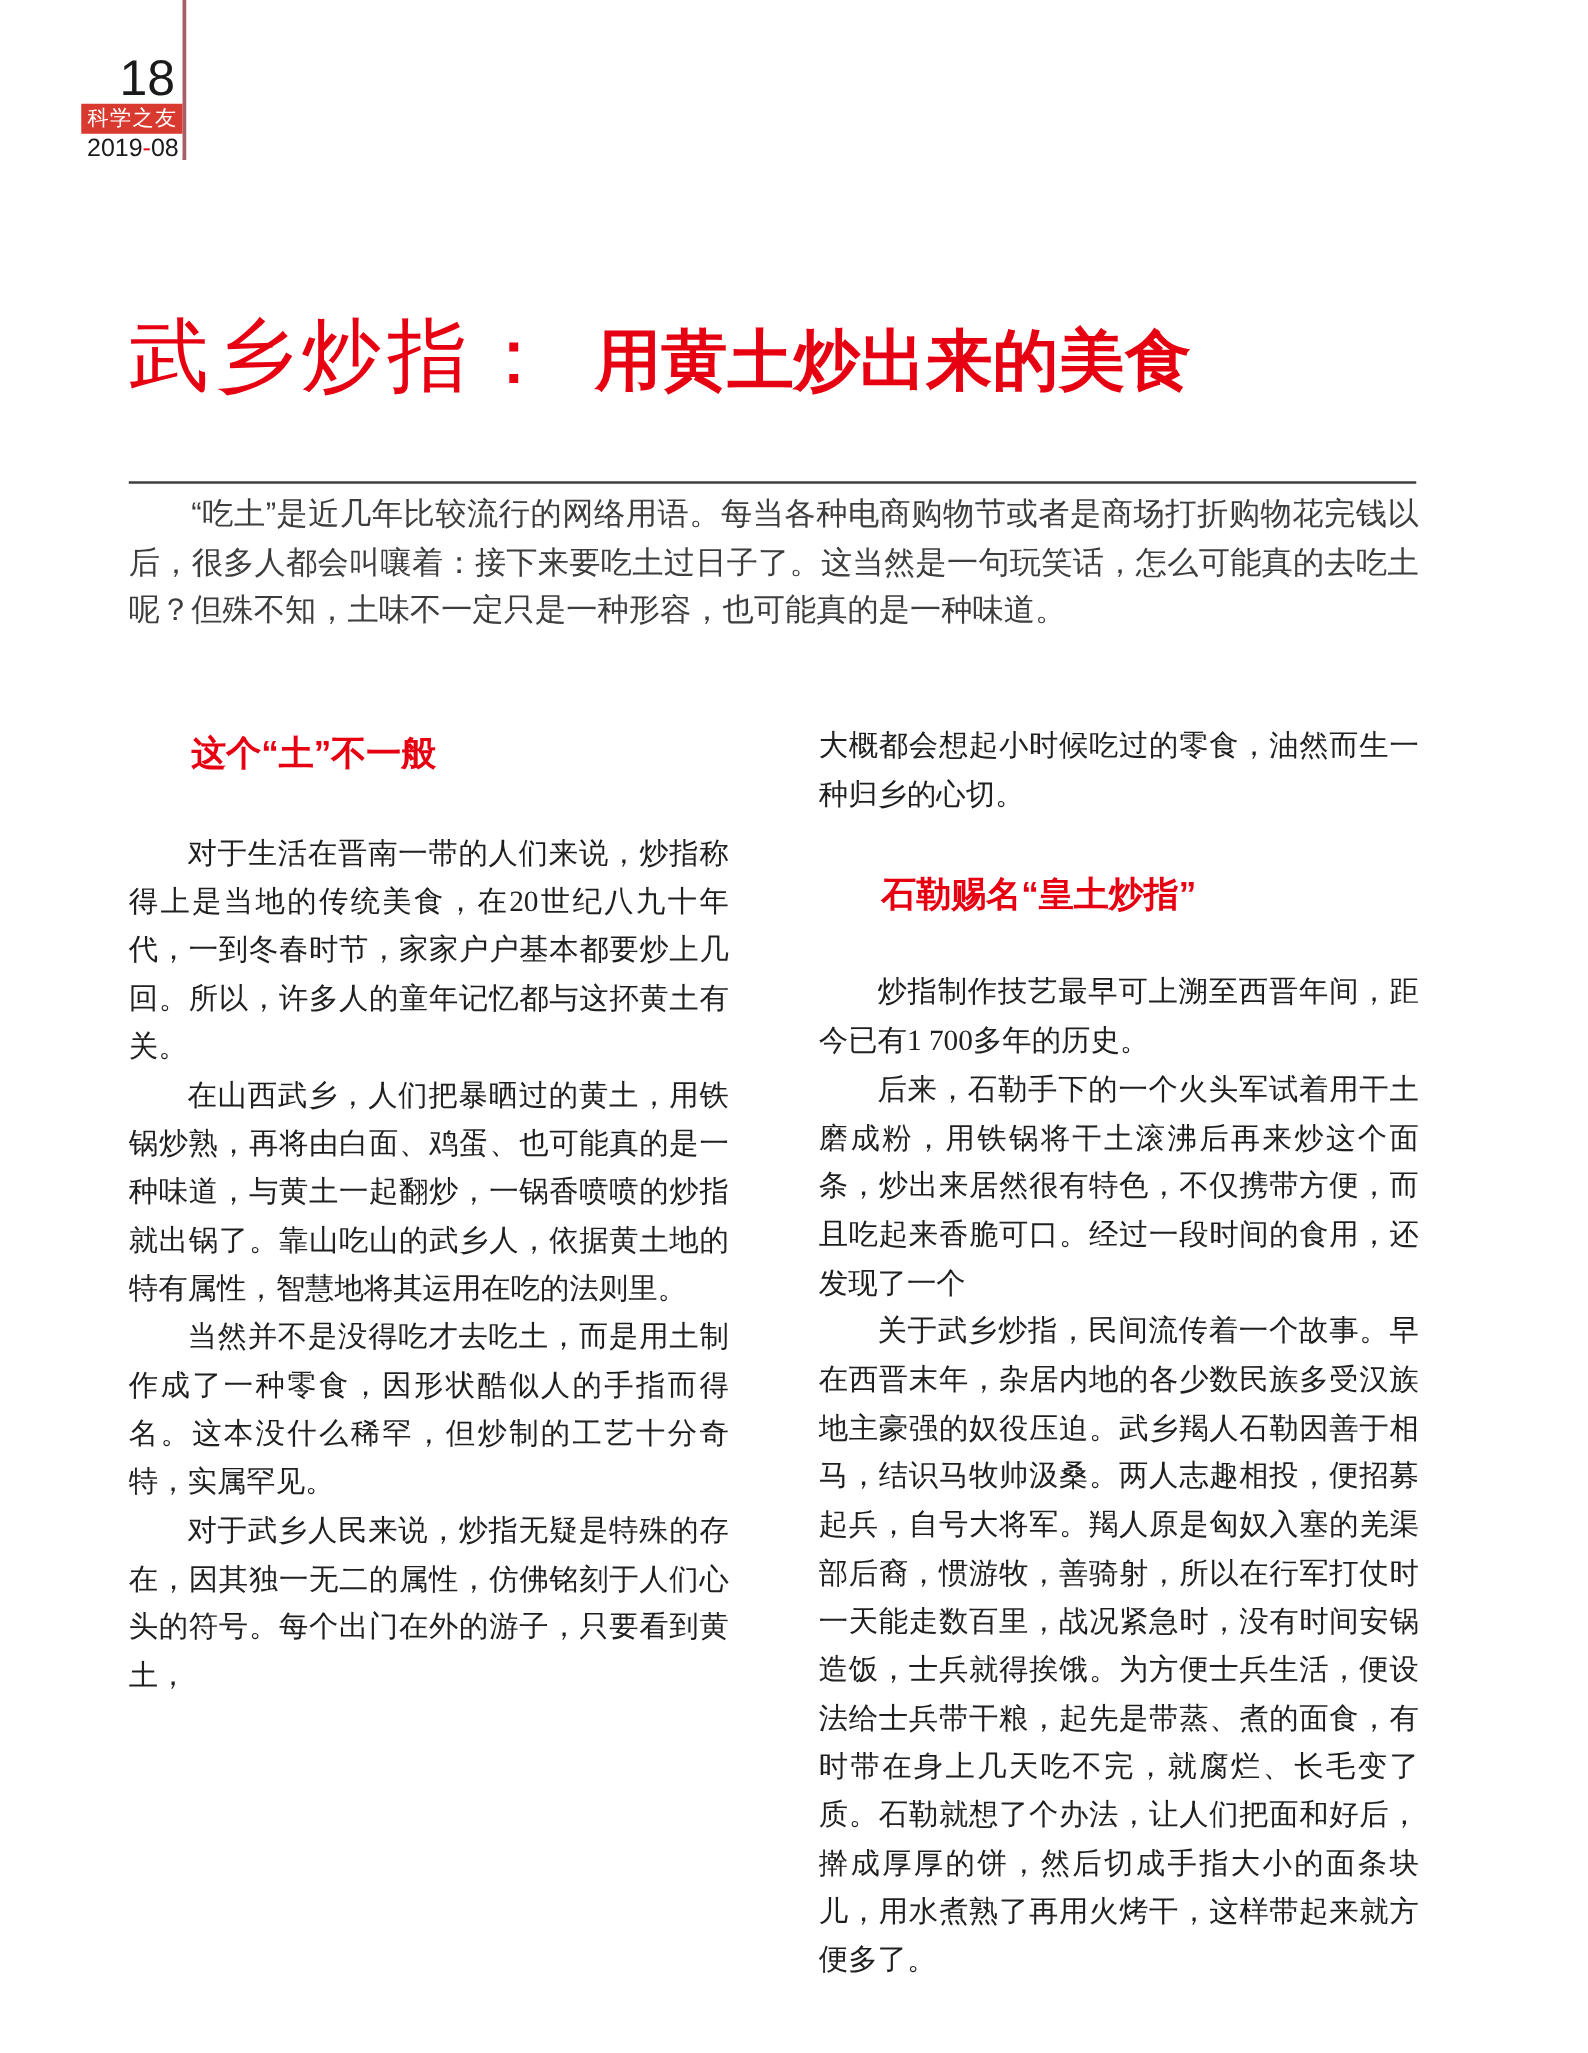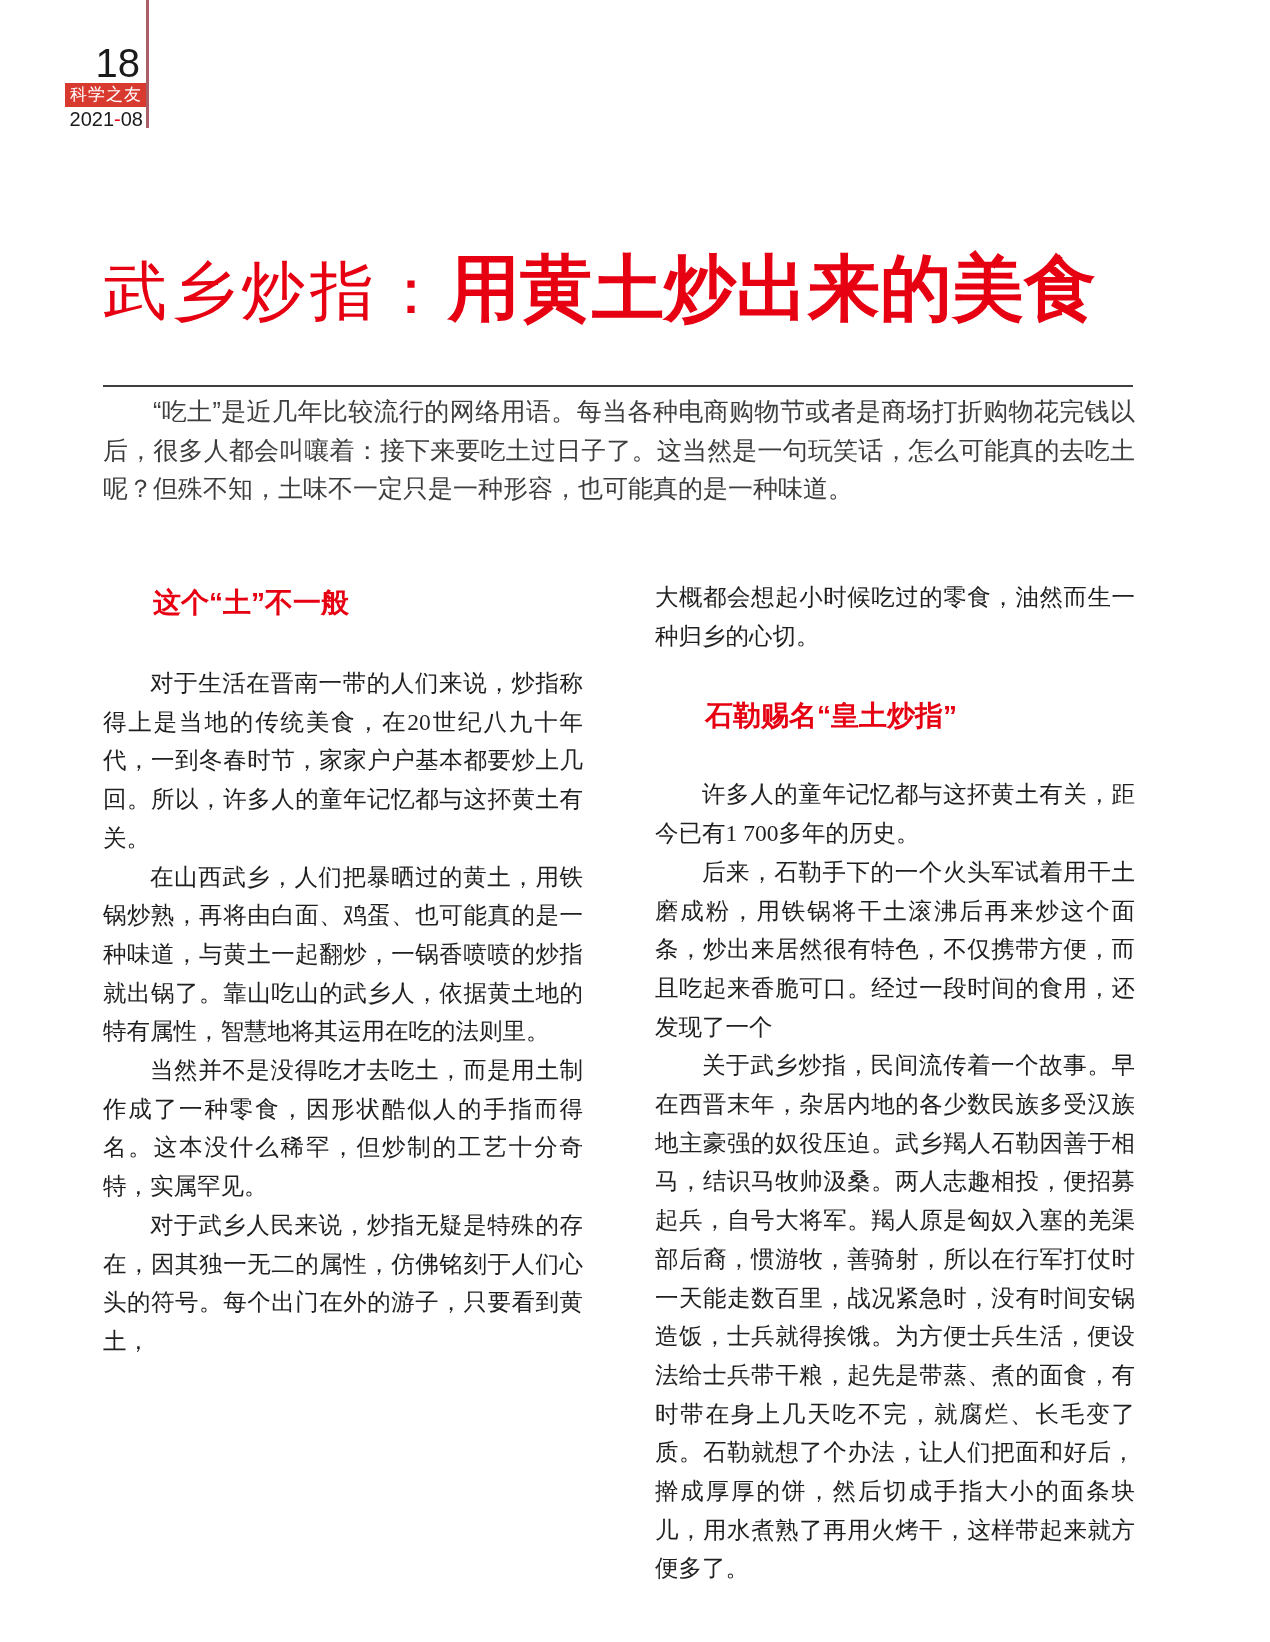--- a/index.html
+++ b/index.html
@@ -46,21 +46,21 @@
     position:absolute;left:103px;top:0;width:1032px;height:1642px;
   }
   .article-title{
     position:absolute;left:0;top:252px;margin:0;
     white-space:nowrap;line-height:1;
     font-family:"Liberation Sans","DejaVu Sans",sans-serif;
     color:var(--accent_red,#e60012);
     font-weight:normal;
   }
   .title-prefix{font-size:64px;font-weight:400;letter-spacing:5px;}
-  .title-emphasis{font-size:72px;font-weight:900;letter-spacing:0;}
+  .title-emphasis{font-size:53px;font-weight:900;letter-spacing:0;margin-left:28px;}
   .title-rule{
     position:absolute;left:0;top:385px;width:1030px;height:2px;
     background:var(--rule_dark,#3f3f3f);
   }
   .intro{
     position:absolute;left:0;top:392px;width:1032px;margin:0;
     font-family:"Liberation Sans","DejaVu Sans",sans-serif;
     font-size:25px;line-height:38.5px;
     color:var(--intro_text,#3d3d3d);
     text-align:justify;text-justify:inter-character;
@@ -93,39 +93,39 @@
   .continuation{text-indent:0;margin-top:18px;}
 </style>
 </head>
 <body>
 
 <div class="corner-rule"></div>
 
 <div class="masthead">
   <div class="page-number">18</div>
   <div class="badge-row"><span class="magazine-badge">科学之友</span></div>
-  <div class="issue"><span>2021</span><span class="issue-dash">-</span><span>08</span></div>
+  <div class="issue"><span>2019</span><span class="issue-dash">-</span><span>08</span></div>
 </div>
 
 <div class="content">
   <h1 class="article-title"><span class="title-prefix">武乡炒指：</span><span class="title-emphasis">用黄土炒出来的美食</span></h1>
 
   <div class="title-rule"></div>
 
   <p class="intro">“吃土”是近几年比较流行的网络用语。每当各种电商购物节或者是商场打折购物花完钱以后，很多人都会叫嚷着：接下来要吃土过日子了。这当然是一句玩笑话，怎么可能真的去吃土呢？但殊不知，土味不一定只是一种形容，也可能真的是一种味道。</p>
 
   <div class="columns">
     <div class="col col-left">
       <h2 class="section-heading heading-left">这个“土”不一般</h2>
       <p class="body-p">对于生活在晋南一带的人们来说，炒指称得上是当地的传统美食，在20世纪八九十年代，一到冬春时节，家家户户基本都要炒上几回。所以，许多人的童年记忆都与这抔黄土有关。</p>
       <p class="body-p">在山西武乡，人们把暴晒过的黄土，用铁锅炒熟，再将由白面、鸡蛋、也可能真的是一种味道，与黄土一起翻炒，一锅香喷喷的炒指就出锅了。靠山吃山的武乡人，依据黄土地的特有属性，智慧地将其运用在吃的法则里。</p>
       <p class="body-p">当然并不是没得吃才去吃土，而是用土制作成了一种零食，因形状酷似人的手指而得名。这本没什么稀罕，但炒制的工艺十分奇特，实属罕见。</p>
       <p class="body-p">对于武乡人民来说，炒指无疑是特殊的存在，因其独一无二的属性，仿佛铭刻于人们心头的符号。每个出门在外的游子，只要看到黄土，</p>
     </div>
     <div class="col col-right">
       <p class="body-p continuation">大概都会想起小时候吃过的零食，油然而生一种归乡的心切。</p>
       <h2 class="section-heading heading-right">石勒赐名“皇土炒指”</h2>
-      <p class="body-p">许多人的童年记忆都与这抔黄土有关，距今已有1 700多年的历史。</p>
+      <p class="body-p">炒指制作技艺最早可上溯至西晋年间，距今已有1 700多年的历史。</p>
       <p class="body-p">后来，石勒手下的一个火头军试着用干土磨成粉，用铁锅将干土滚沸后再来炒这个面条，炒出来居然很有特色，不仅携带方便，而且吃起来香脆可口。经过一段时间的食用，还发现了一个</p>
       <p class="body-p">关于武乡炒指，民间流传着一个故事。早在西晋末年，杂居内地的各少数民族多受汉族地主豪强的奴役压迫。武乡羯人石勒因善于相马，结识马牧帅汲桑。两人志趣相投，便招募起兵，自号大将军。羯人原是匈奴入塞的羌渠部后裔，惯游牧，善骑射，所以在行军打仗时一天能走数百里，战况紧急时，没有时间安锅造饭，士兵就得挨饿。为方便士兵生活，便设法给士兵带干粮，起先是带蒸、煮的面食，有时带在身上几天吃不完，就腐烂、长毛变了质。石勒就想了个办法，让人们把面和好后，擀成厚厚的饼，然后切成手指大小的面条块儿，用水煮熟了再用火烤干，这样带起来就方便多了。</p>
     </div>
   </div>
 </div>
 
 </body></html>

